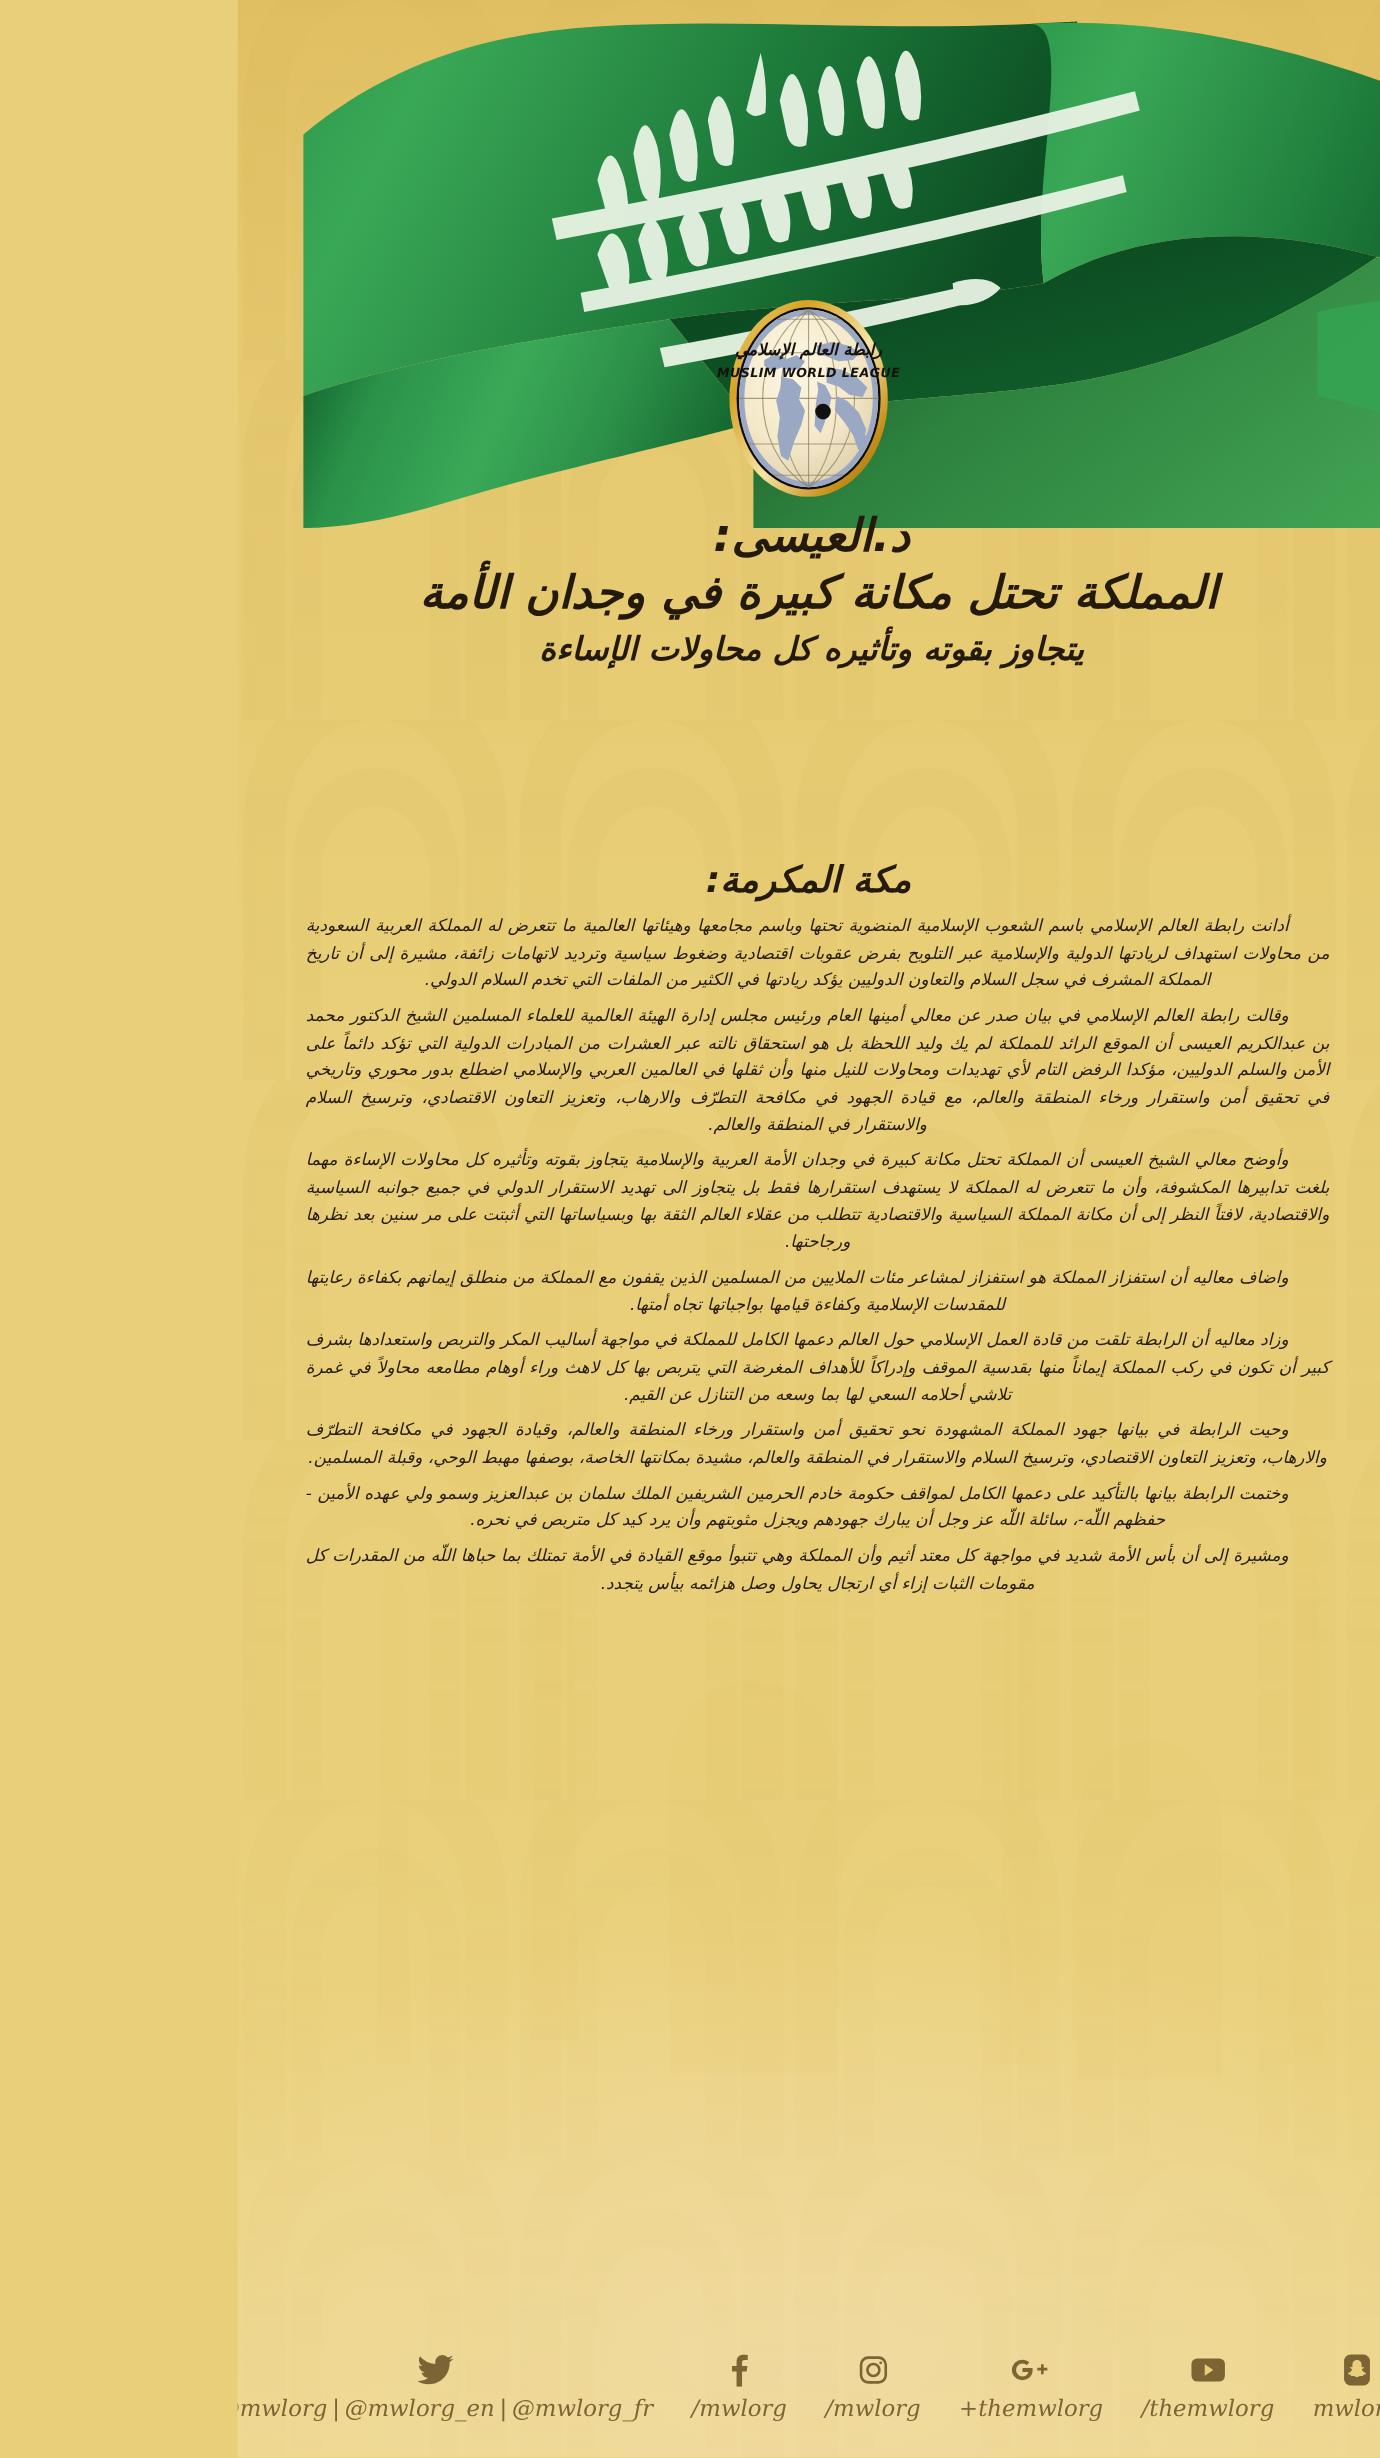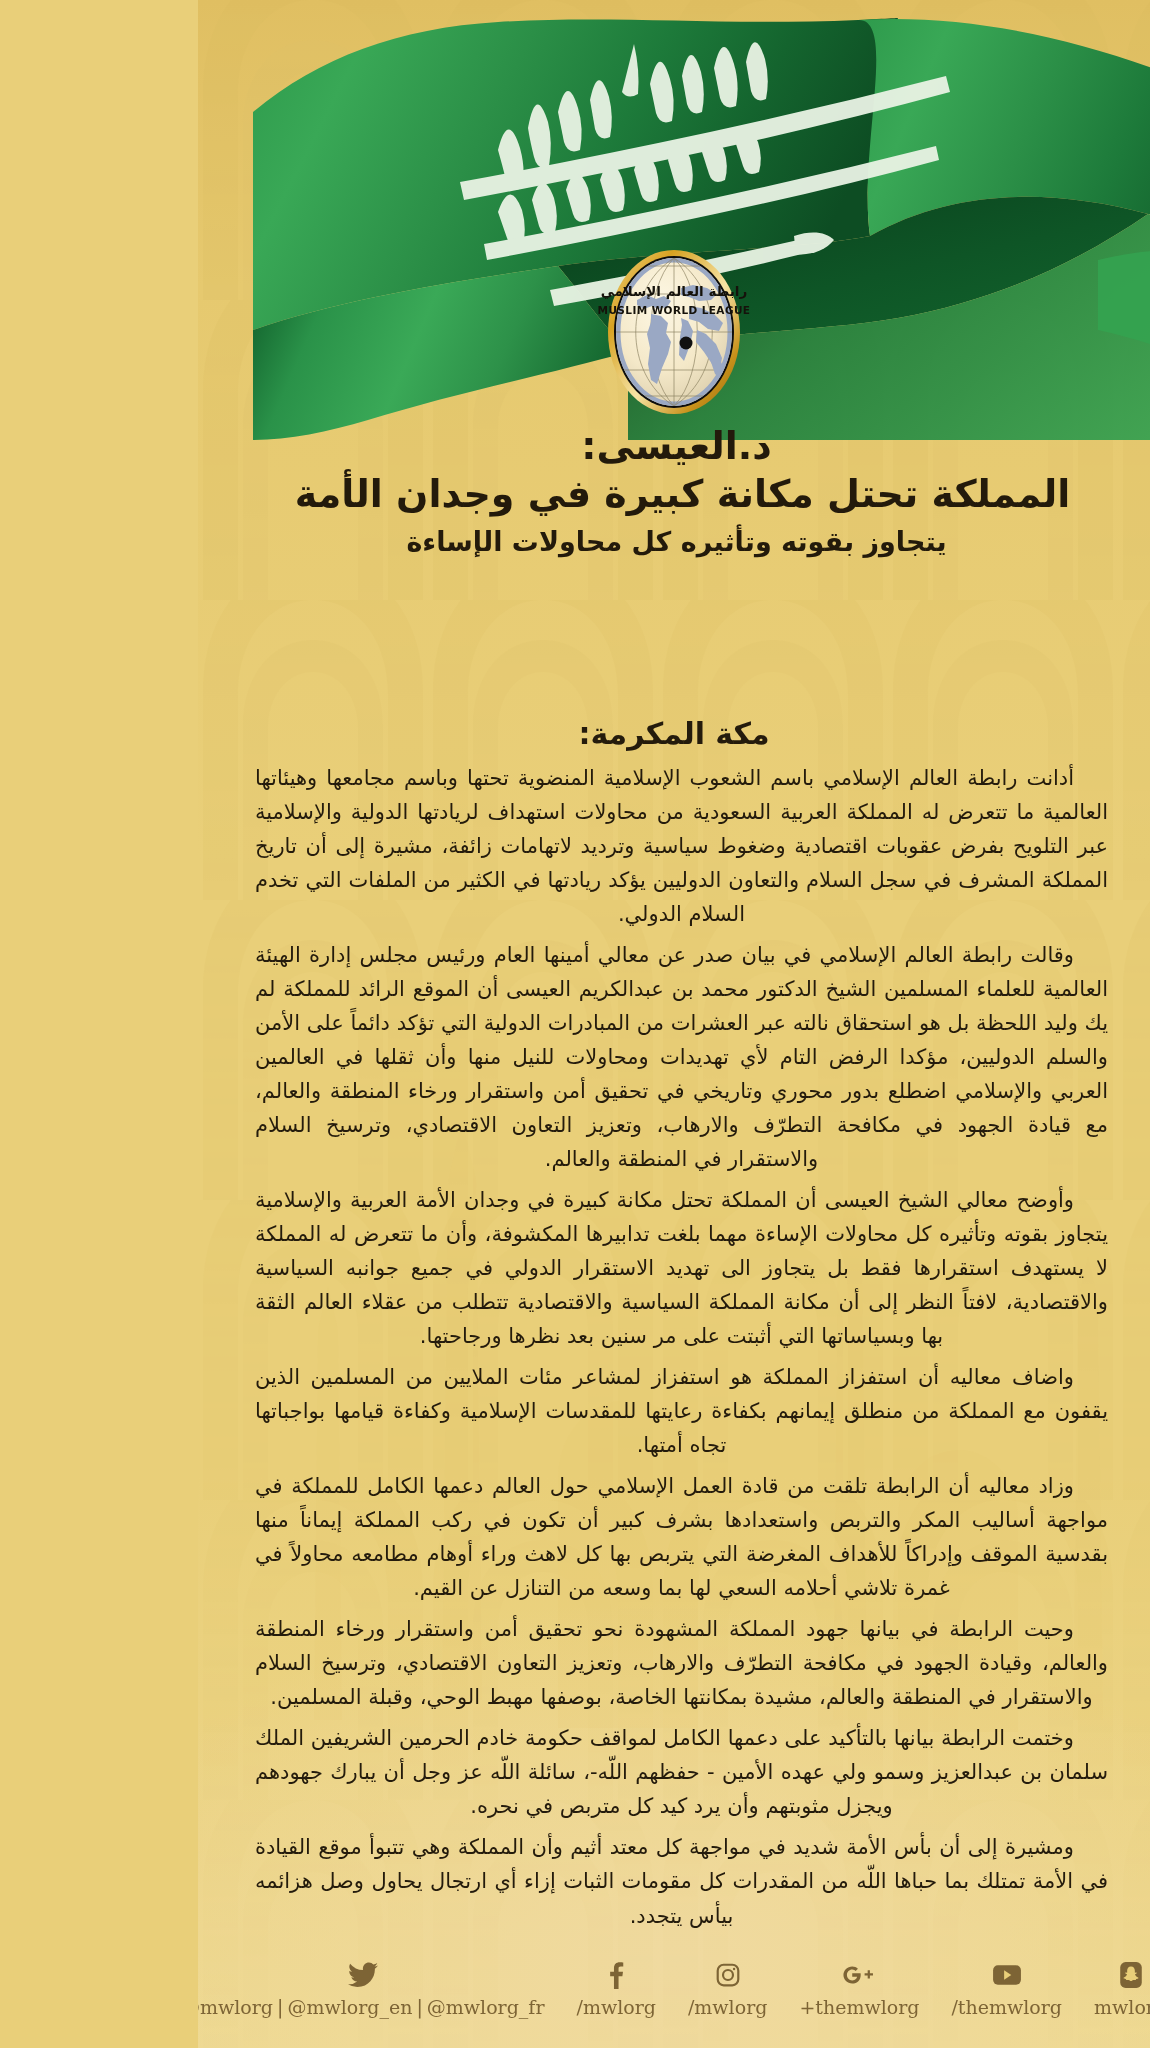--- a/index.html
+++ b/index.html
@@ -6,20 +6,21 @@
   body{
     width:1150px;height:2048px;overflow:hidden;
     background:#e9cf79;
     font-family:"DejaVu Sans","Liberation Sans",sans-serif;
   }
   #poster{
     position:relative;width:952px;height:2048px;overflow:hidden;
     background:
       radial-gradient(ellipse 900px 500px at 50% 1960px, #f0daa0 0%, rgba(240,218,160,0) 72%),
       linear-gradient(180deg,#e0bf62 0%,#e6c96f 14%,#e9cf79 42%,#e9cf79 72%,#ecd485 90%,#eed98f 100%);
+    font-style: italic;
   }
 
   
   .pattern{position:absolute;left:0;top:0;width:1150px;height:2048px;opacity:.5;}
 
   
   .flagwrap{position:absolute;left:0;top:0;width:1150px;height:440px;}
 
   
   .emblem{
@@ -40,21 +41,21 @@
   
   .article{
     position:absolute;left:42px;right:42px;top:716px;
     direction:rtl;text-align:justify;color:#241b0c;
   }
   .dateline{
     font-size:30px;font-weight:bold;text-align:center;
     margin:0 0 10px 0;color:#241b0c;
   }
   .para{
-    font-size:21px;line-height:1.62;margin:0 0 7px 15px;
+    font-size:14px;line-height:1.62;margin:0 0 7px 15px;
     text-indent:34px;text-align:justify;
     text-align-last:center;
   }
 
   
   .footer{
     position:absolute;left:0;right:0;bottom:30px;
     direction:ltr;
     display:flex;justify-content:center;align-items:flex-end;
     gap:4px;

